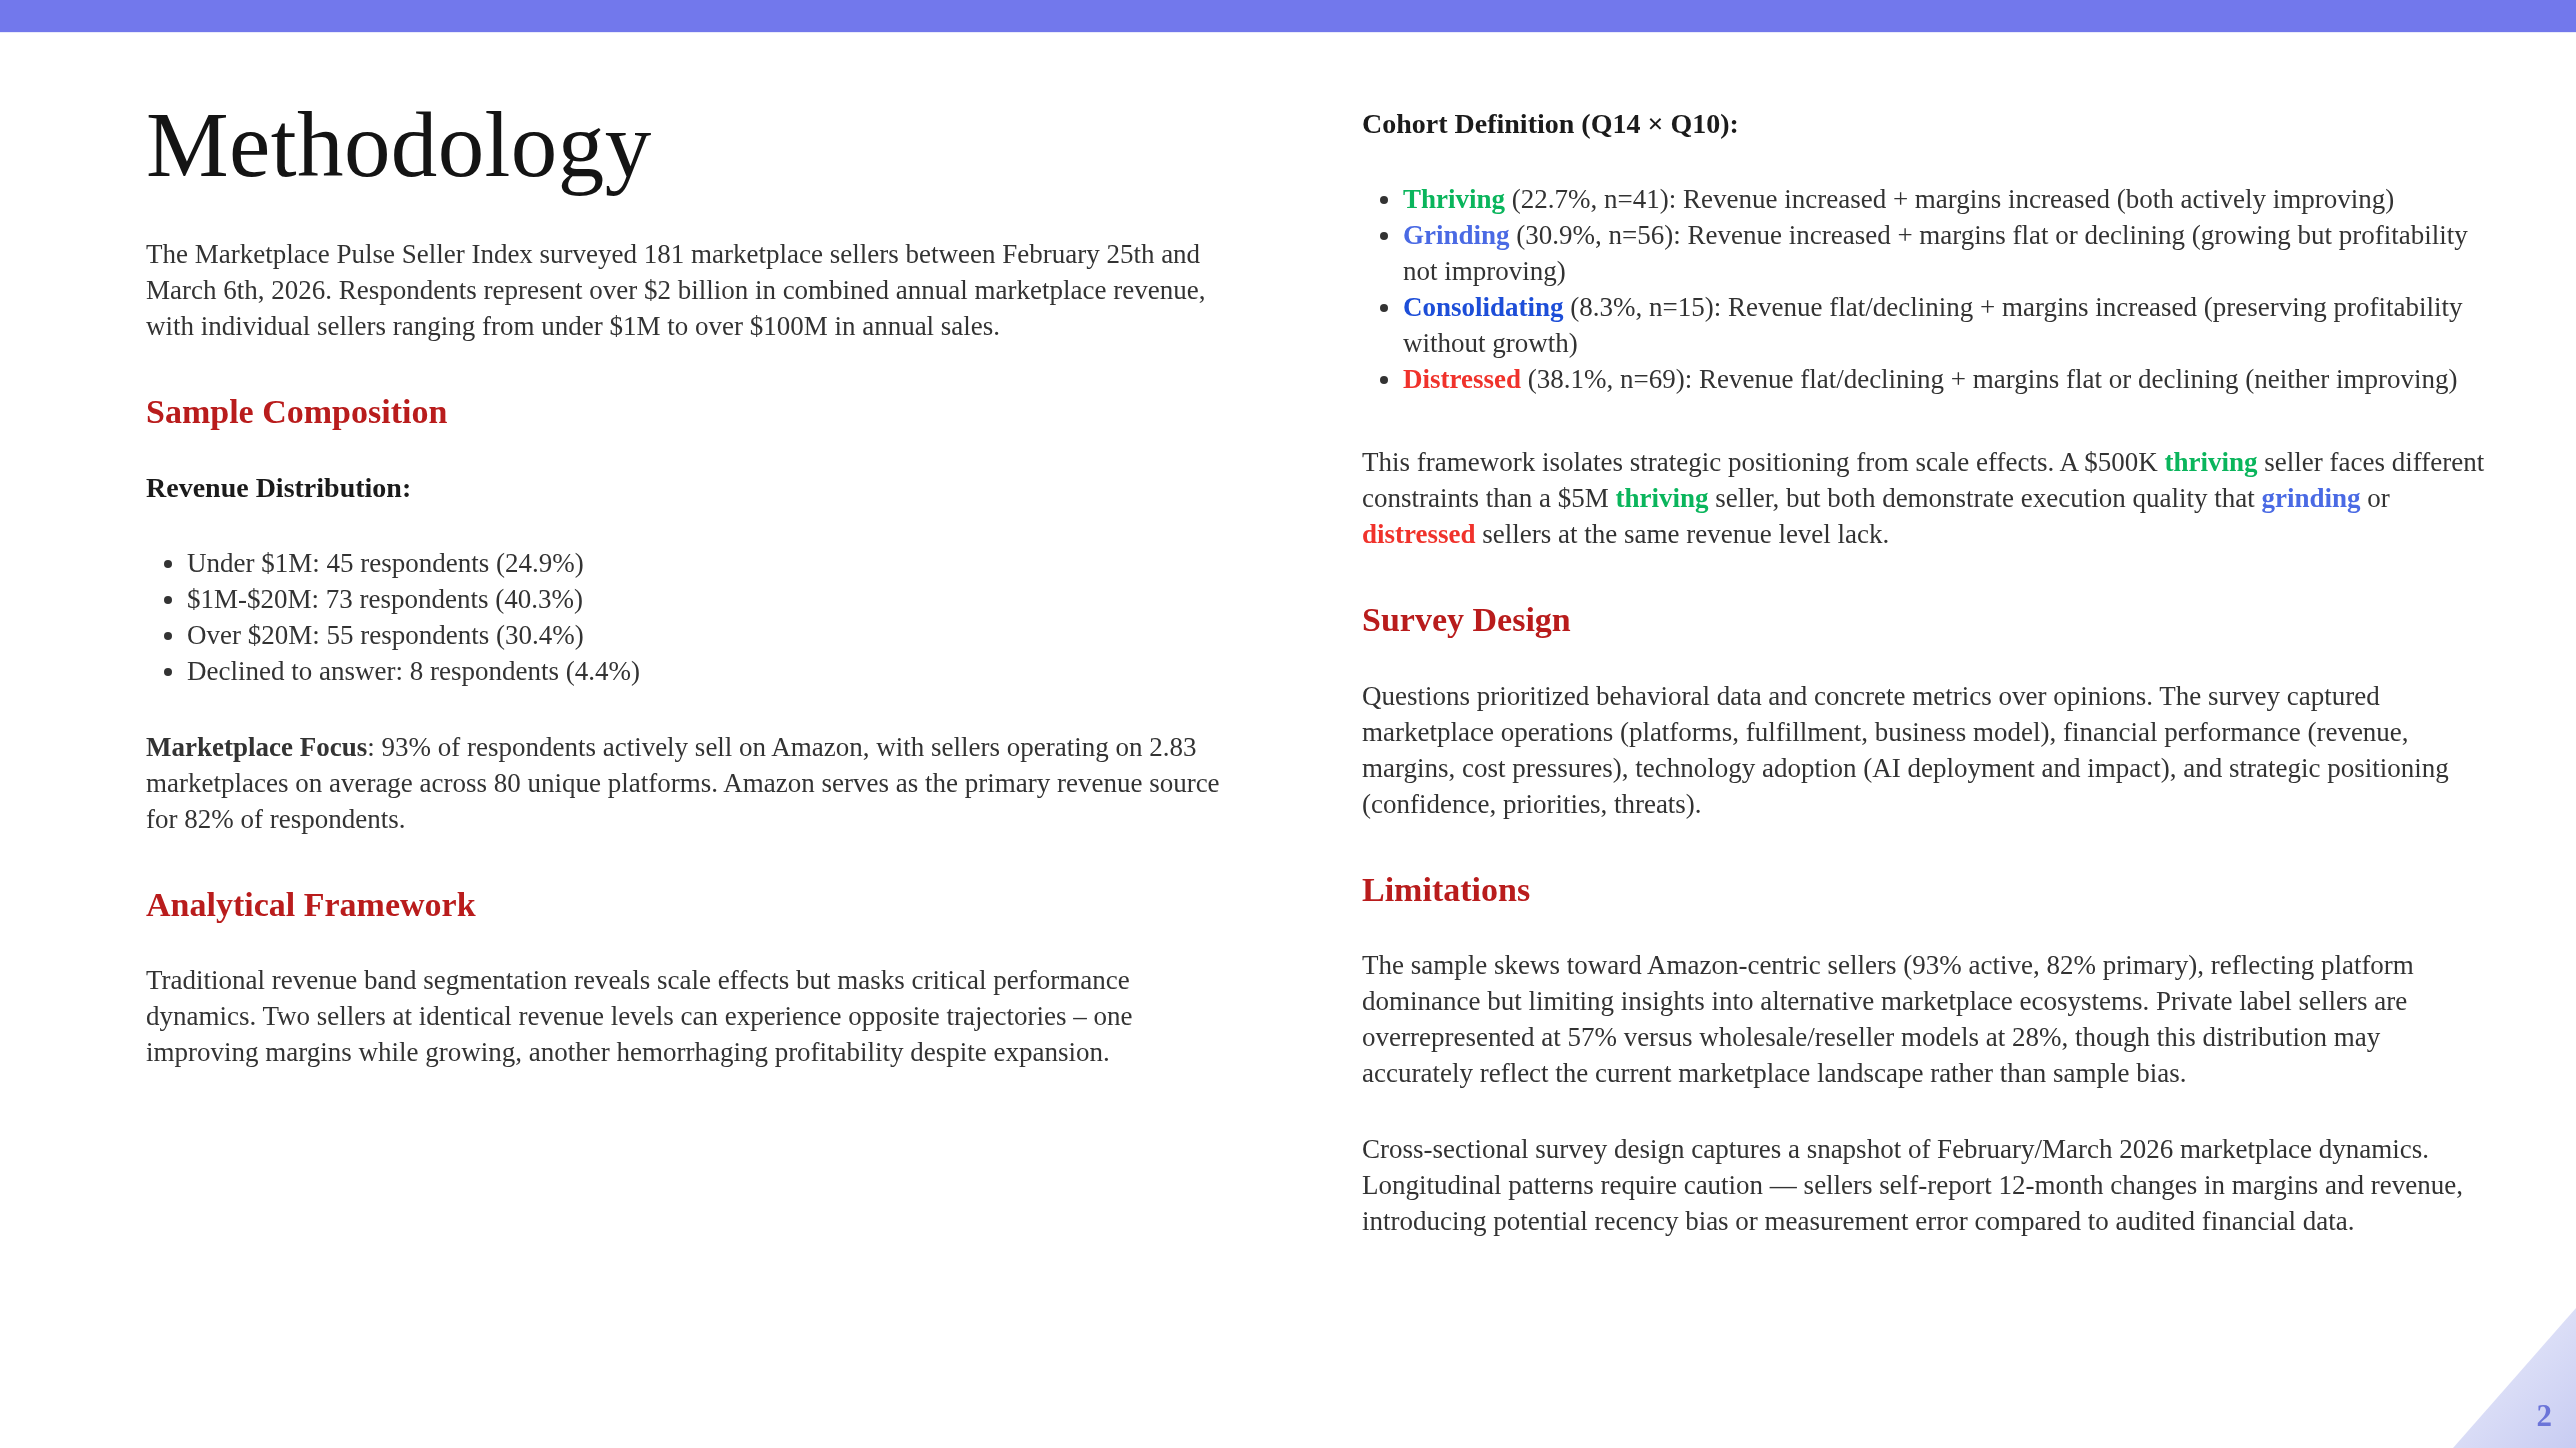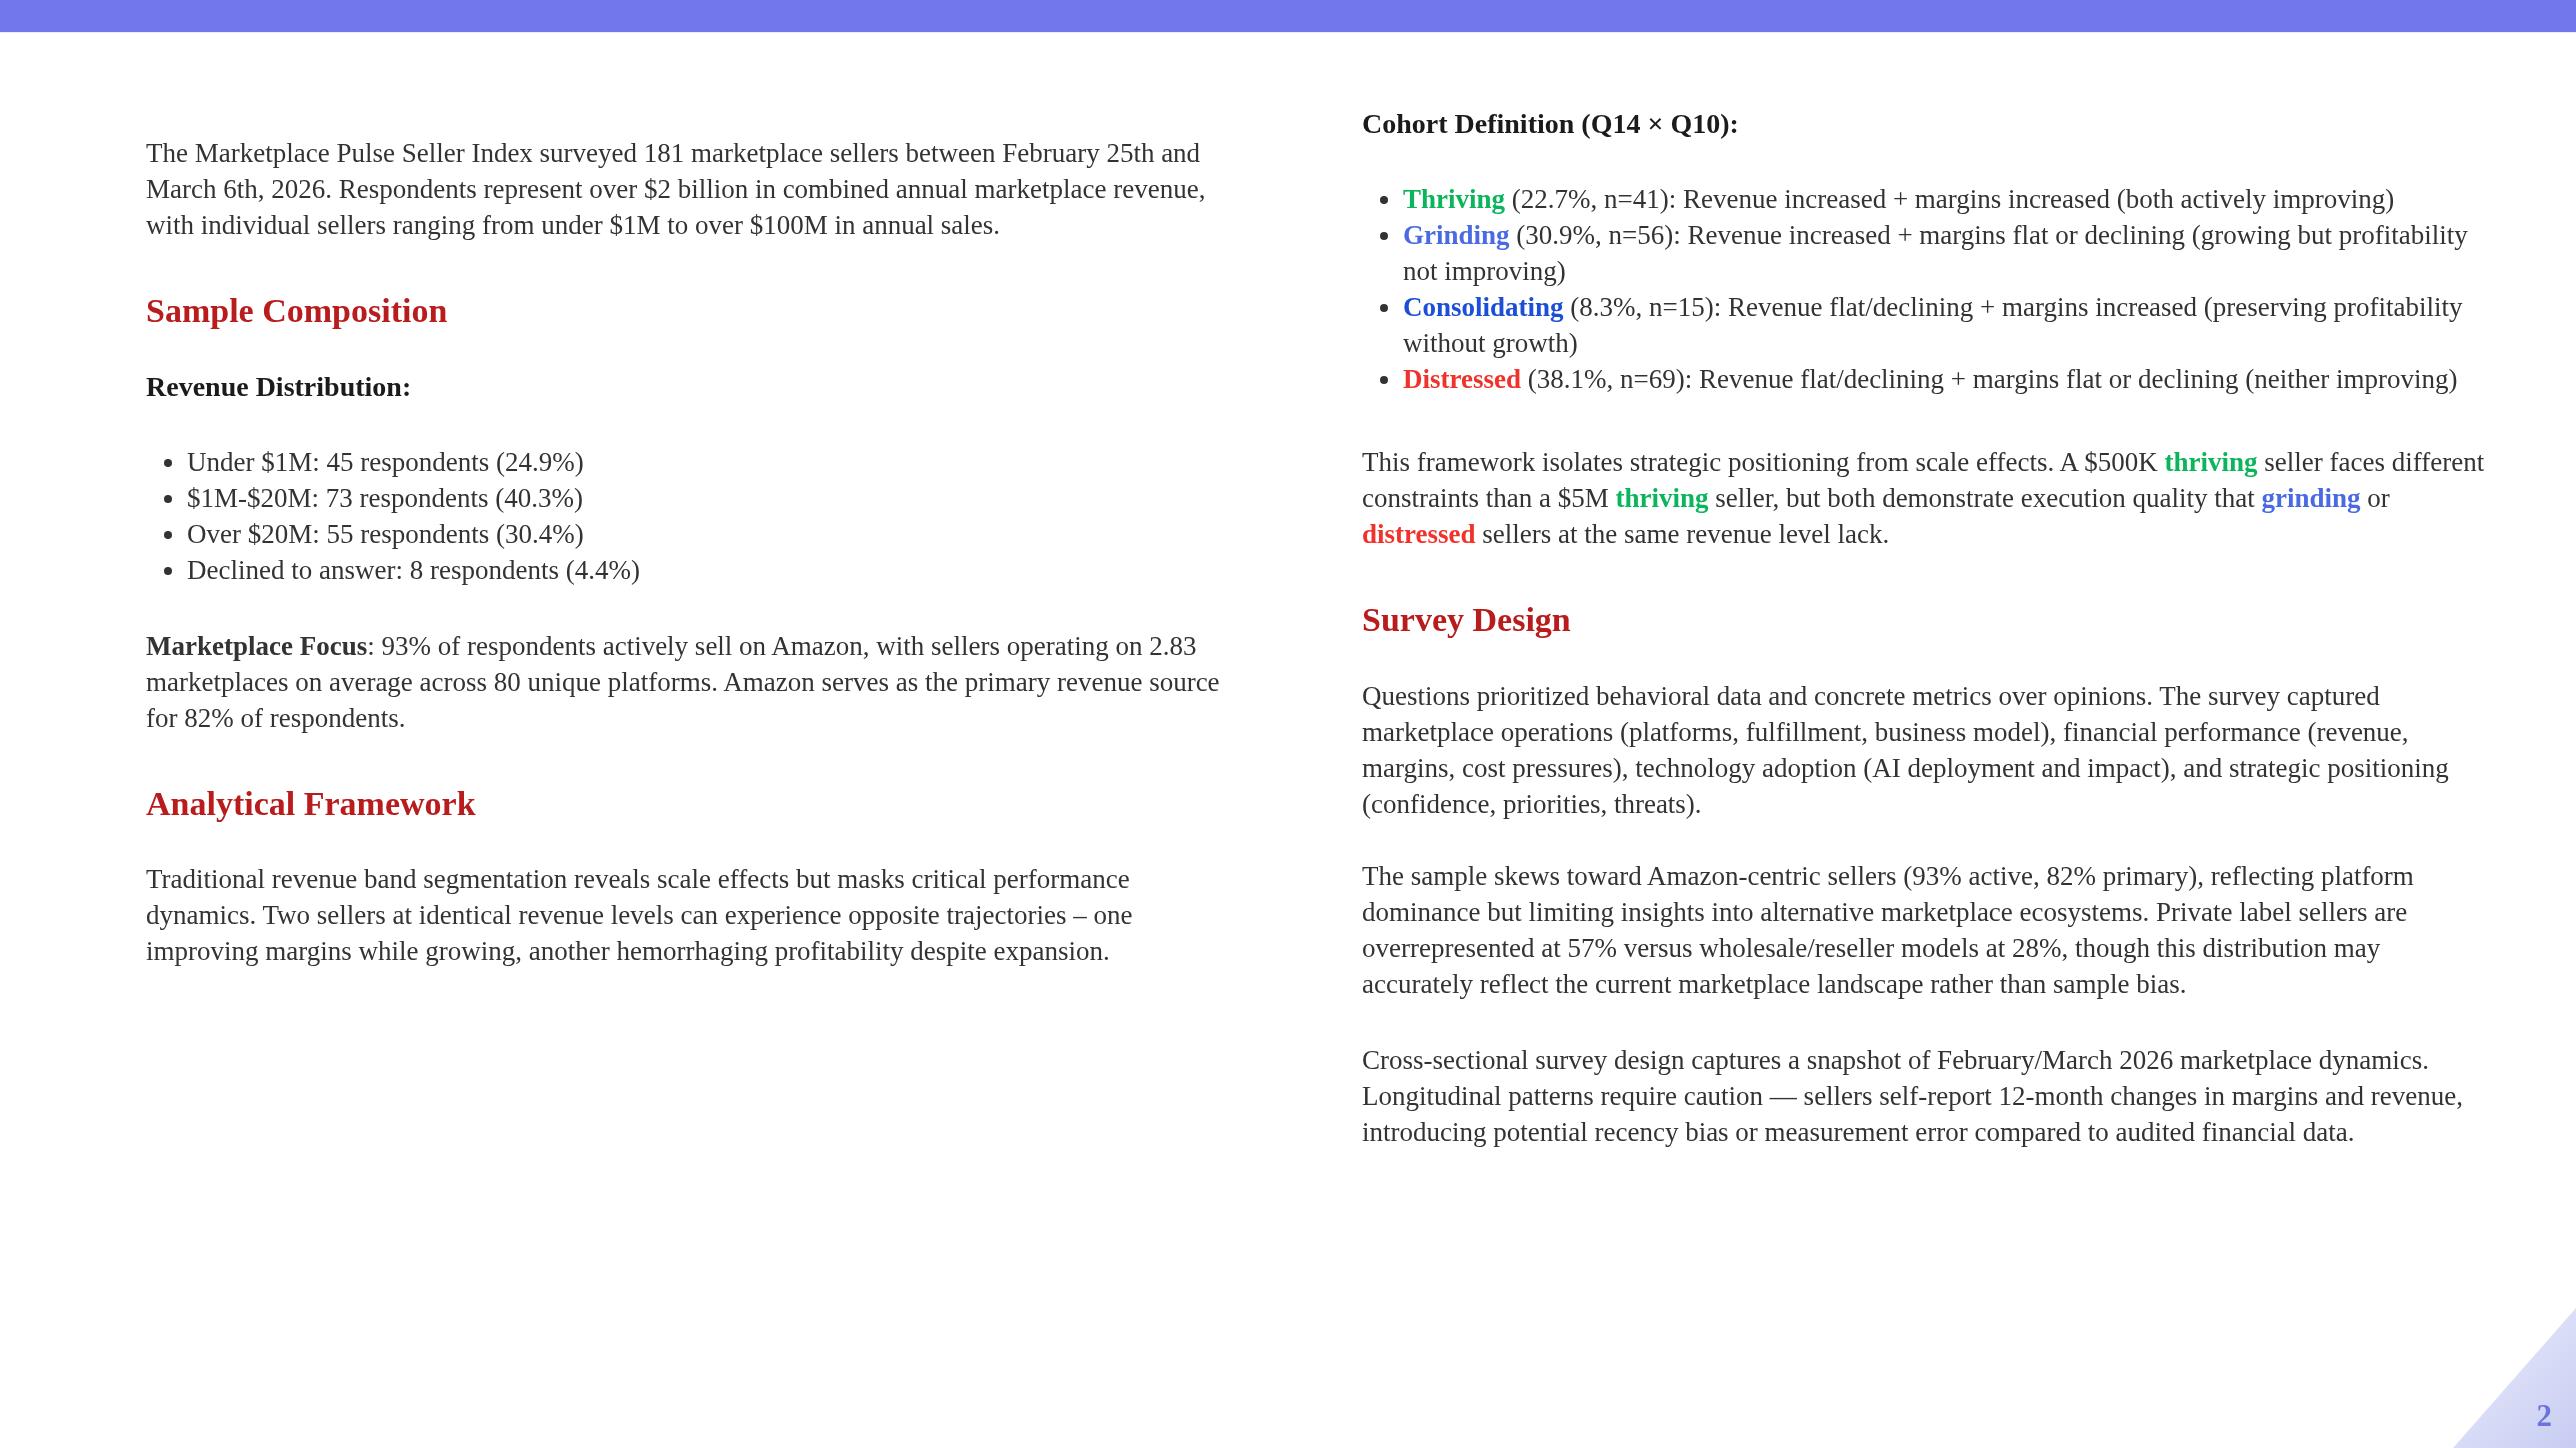--- a/index.html
+++ b/index.html
@@ -75,20 +75,21 @@
     font-size: 31px;
     font-weight: 700;
   }
 </style>
 </head>
 <body>
 
 <div class="top-bar" style="background: rgb(114, 120, 236);"></div>
 
 <div class="col col-left">
+  <h1 class="doc-title">Methodology</h1>
 
   <p>The Marketplace Pulse Seller Index surveyed 181 marketplace sellers between February 25th and March 6th, 2026. Respondents represent over $2 billion in combined annual marketplace revenue, with individual sellers ranging from under $1M to over $100M in annual sales.</p>
 
   <h2 class="section">Sample Composition</h2>
 
   <h3 class="subsection">Revenue Distribution:</h3>
 
   <ul>
     <li>Under $1M: 45 respondents (24.9%)</li>
     <li>$1M-$20M: 73 respondents (40.3%)</li>
@@ -114,20 +115,21 @@
     <li><span class="b" style="color: #1d4ed8;">Consolidating</span><span> (8.3%, n=15): Revenue flat/declining + margins increased (preserving profitability without growth)</span></li>
     <li><span class="b" style="color: rgb(240, 50, 43);">Distressed</span><span> (38.1%, n=69): Revenue flat/declining + margins flat or declining (neither improving)</span></li>
   </ul>
 
   <p style="margin-top:47px"><span>This framework isolates strategic positioning from scale effects. A $500K </span><span class="b" style="color: rgb(10, 181, 92);">thriving</span><span> seller faces different constraints than a $5M </span><span class="b" style="color: rgb(10, 181, 92);">thriving</span><span> seller, but both demonstrate execution quality that </span><span class="b" style="color: rgb(74, 106, 228);">grinding</span><span> or </span><span class="b" style="color: rgb(240, 50, 43);">distressed</span><span> sellers at the same revenue level lack.</span></p>
 
   <h2 class="section">Survey Design</h2>
 
   <p class="tight">Questions prioritized behavioral data and concrete metrics over opinions. The survey captured marketplace operations (platforms, fulfillment, business model), financial performance (revenue, margins, cost pressures), technology adoption (AI deployment and impact), and strategic positioning (confidence, priorities, threats).</p>
 
+  <h2 class="section">Limitations</h2>
 
   <p class="tight">The sample skews toward Amazon-centric sellers (93% active, 82% primary), reflecting platform dominance but limiting insights into alternative marketplace ecosystems. Private label sellers are overrepresented at 57% versus wholesale/reseller models at 28%, though this distribution may accurately reflect the current marketplace landscape rather than sample bias.</p>
 
   <p>Cross-sectional survey design captures a snapshot of February/March 2026 marketplace dynamics. Longitudinal patterns require caution — sellers self-report 12-month changes in margins and revenue, introducing potential recency bias or measurement error compared to audited financial data.</p>
 </div>
 
 <div class="corner-triangle"></div>
 <div class="page-number" style="color: rgb(107, 116, 216);">2</div>
 
 

